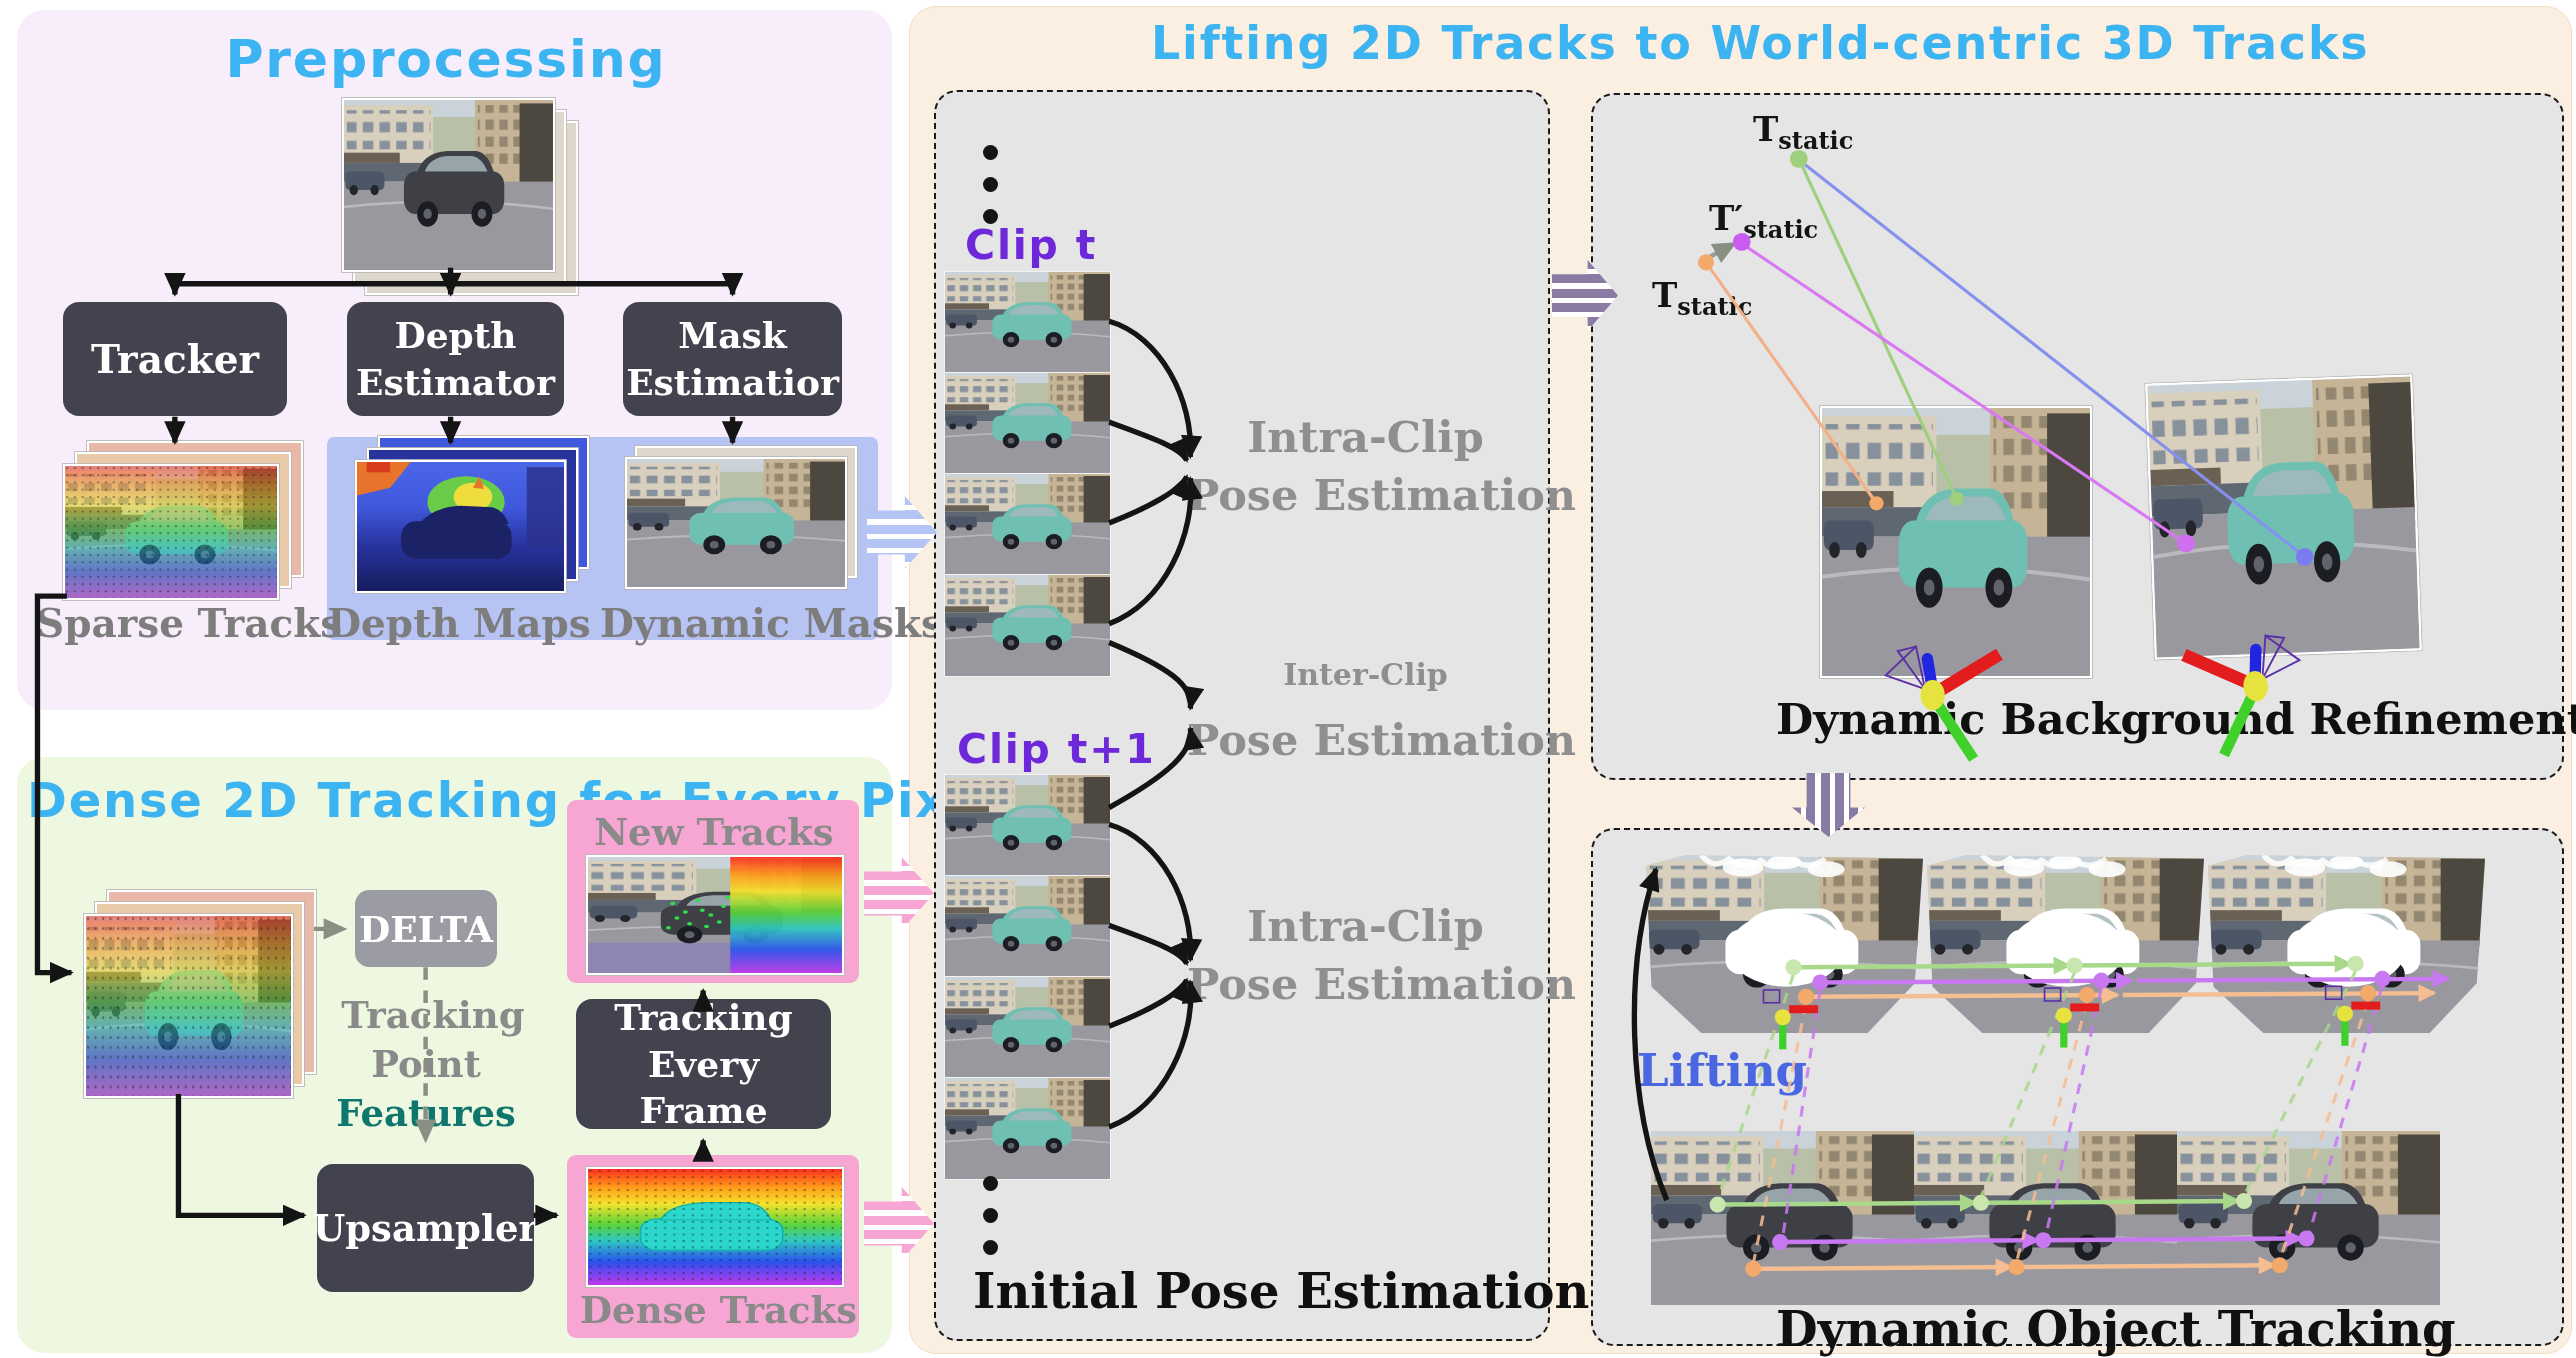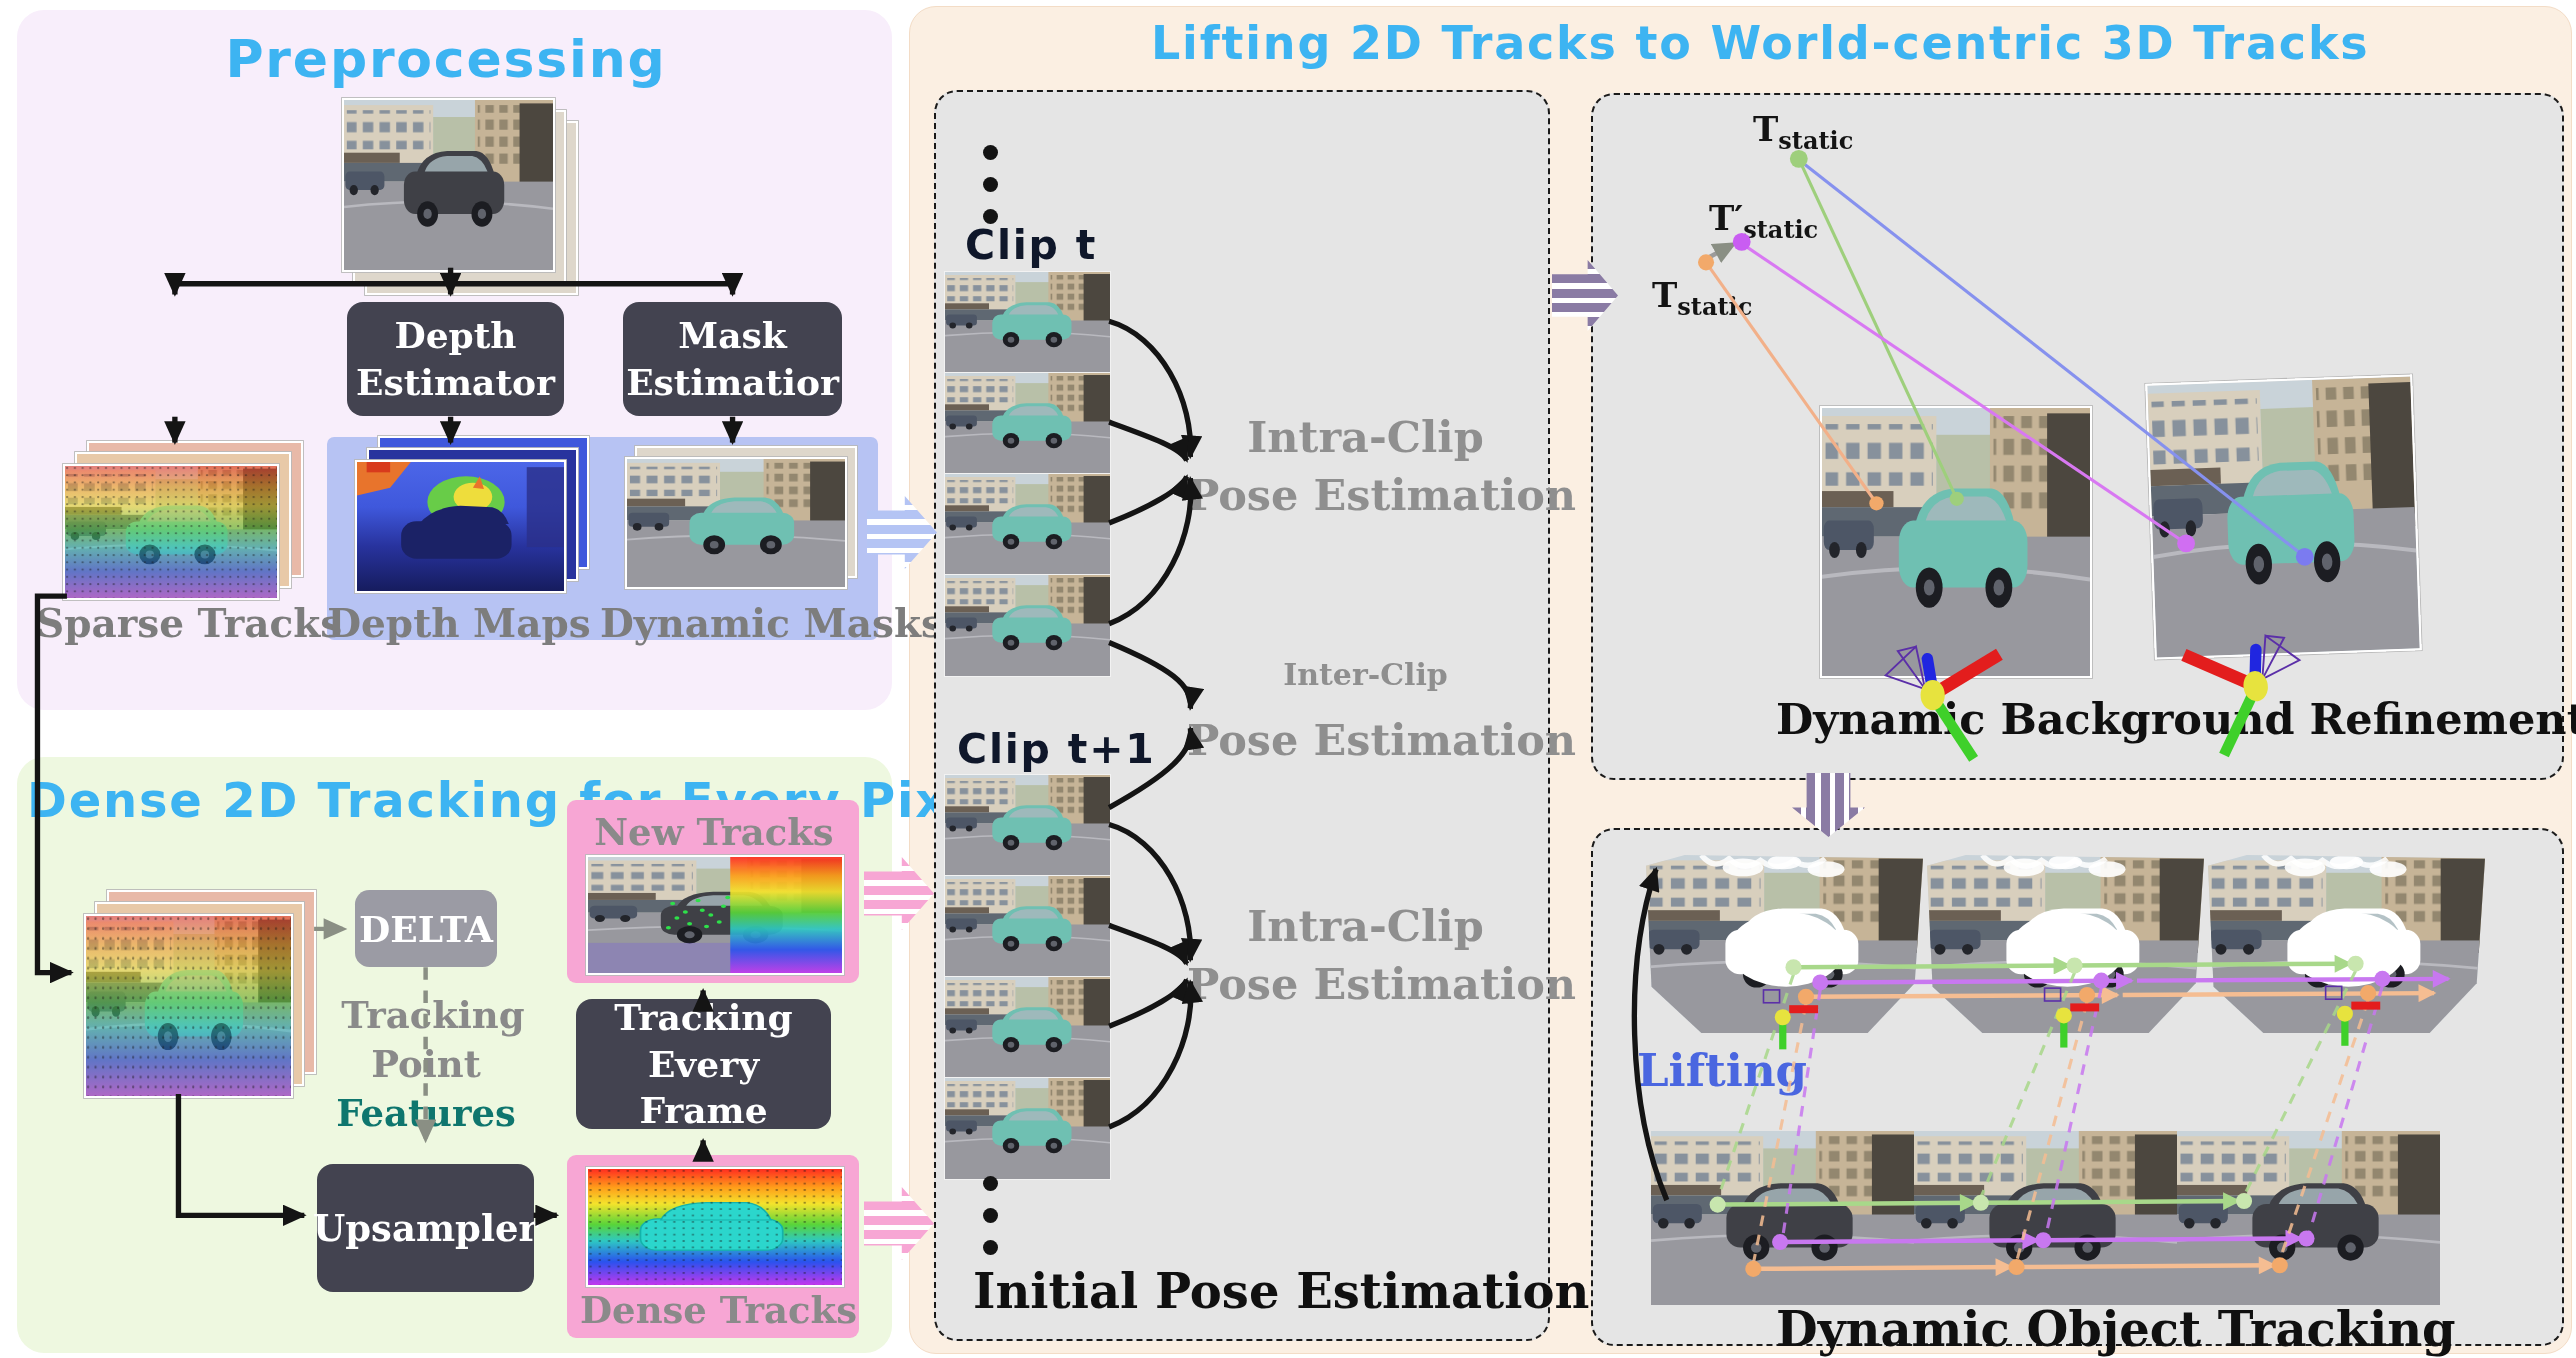--- a/index.html
+++ b/index.html
@@ -13,21 +13,21 @@
   .darkbox{position:absolute;background:#434350;color:#ffffff;border-radius:16px;
            display:flex;flex-direction:column;align-items:center;justify-content:center;
            font-family:"DejaVu Serif","Liberation Serif",serif;font-weight:700;text-align:center;line-height:1.3;}
   .graybox{position:absolute;background:#9b9ba4;color:#ffffff;border-radius:14.3px;
            display:flex;align-items:center;justify-content:center;
            font-family:"DejaVu Serif","Liberation Serif",serif;font-weight:700;}
   .glabel{position:absolute;color:#7d7d7d;font-family:"DejaVu Serif","Liberation Serif",serif;
           font-weight:700;text-align:center;white-space:nowrap;}
   .caption{position:absolute;color:#101010;font-family:"DejaVu Serif","Liberation Serif",serif;
            font-weight:700;text-align:center;white-space:nowrap;}
-  .cliplabel{position:absolute;color:#0f172a;font-weight:800;letter-spacing:1.8px;white-space:nowrap;}
+  .cliplabel{position:absolute;color:#6d28d9;font-weight:800;letter-spacing:1.8px;white-space:nowrap;}
   .photo{position:absolute;border:2.7px solid #ffffff;box-shadow:0 0 0 0.9px #b9b9b9;}
   .photo svg{display:block;width:100%;height:100%;}
   .back{position:absolute;background:#ded7cb;border:2.7px solid #ffffff;box-shadow:0 0 0 0.9px #b9b9b9;}
   .pinkbox{position:absolute;background:#f7a6d4;border-radius:9px;}
   .bluestrip{position:absolute;background:#b7c3f3;border-radius:7.1px;}
   .dots{position:absolute;display:flex;flex-direction:column;gap:17px;}
   .dots span{width:15px;height:15px;border-radius:50%;background:#141414;}
   .chev{position:absolute;background:repeating-linear-gradient(180deg,var(--c) 0 9px,#ffffff 9px 14.3px);
         clip-path:polygon(0 20%,54% 20%,54% 0,100% 50%,54% 100%,54% 80%,0 80%);}
   .chev-down{position:absolute;background:repeating-linear-gradient(90deg,var(--c) 0 9px,#ffffff 9px 14.3px);
@@ -179,20 +179,23 @@
   <div class="bubble-title" style="left:187px;top:28.6px;width:518px;font-size:52px;">Preprocessing</div>
 
   <div class="back" style="left:365px;top:121px;width:209px;height:170px;"></div>
   <div class="back" style="left:353px;top:110px;width:209px;height:170px;"></div>
   <div class="photo" style="left:342px;top:98px;width:209px;height:170px;">
     <svg viewBox="0 0 300 200" preserveAspectRatio="none">
         <use href="#scene"></use>
       </svg>
   </div>
 
+  <div class="darkbox" style="left:63px;top:302px;width:224px;height:114px;font-size:39px;">
+    <div>Tracker</div>
+  </div>
   <div class="darkbox" style="left:347px;top:302px;width:217px;height:114px;font-size:36px;">
     <div>Depth</div>
     <div>Estimator</div>
   </div>
   <div class="darkbox" style="left:623px;top:302px;width:219px;height:114px;font-size:36px;">
     <div>Mask</div>
     <div>Estimatior</div>
   </div>
 
   <div class="bluestrip" style="left:327px;top:437px;width:551px;height:203px;"></div>

